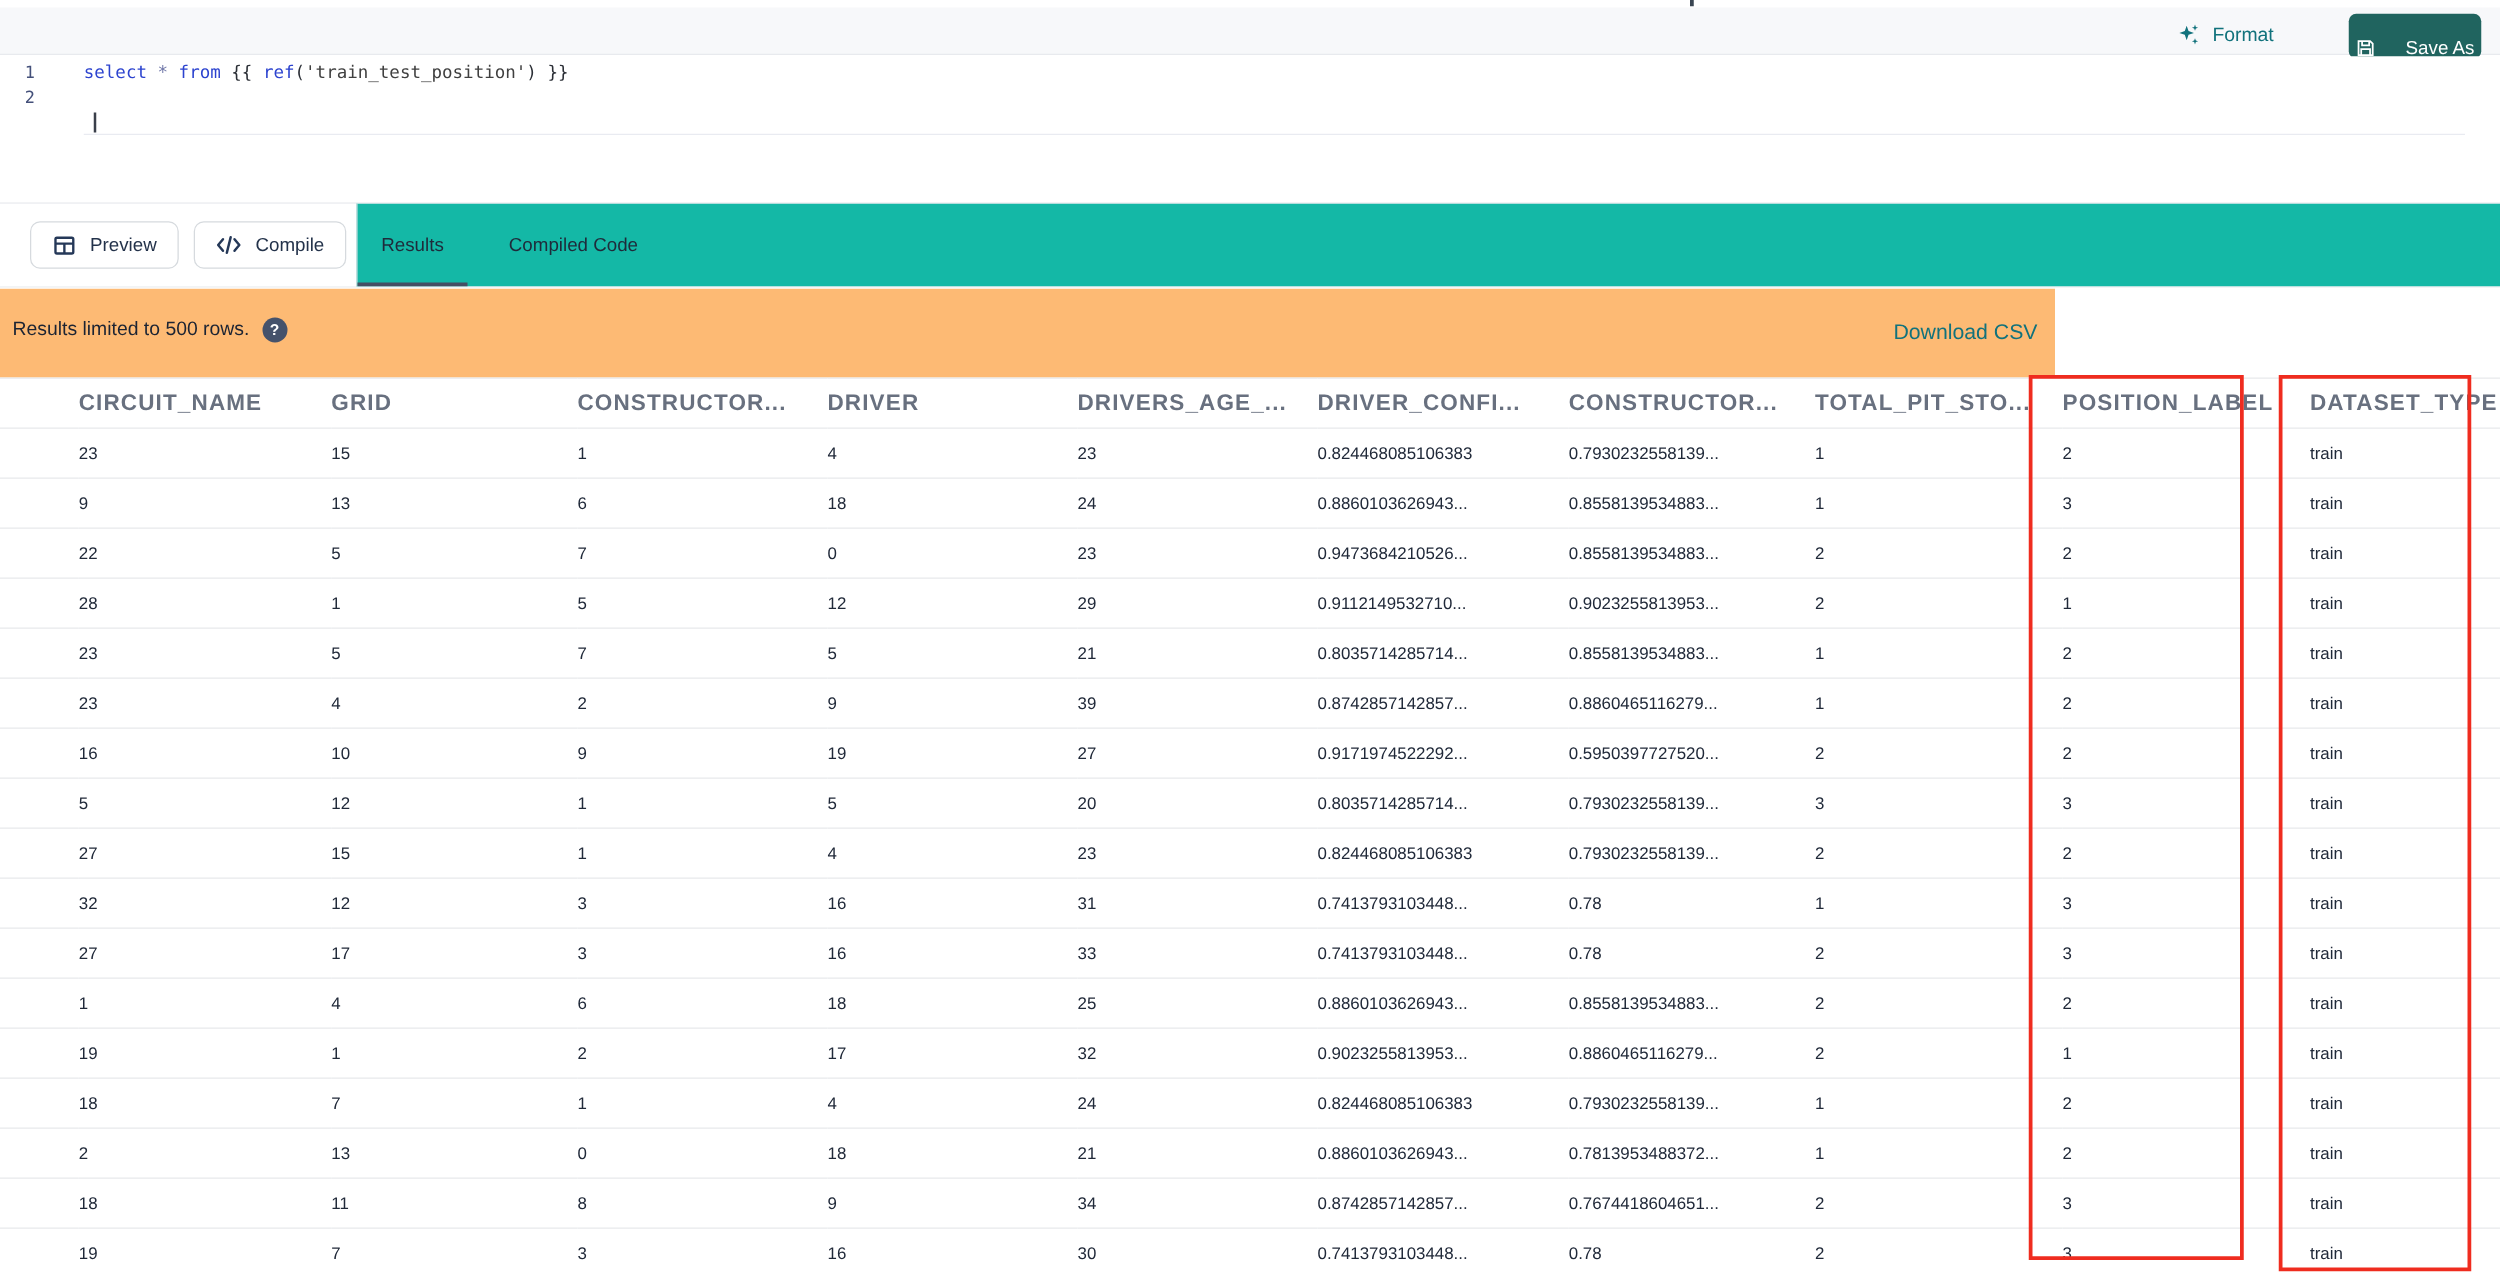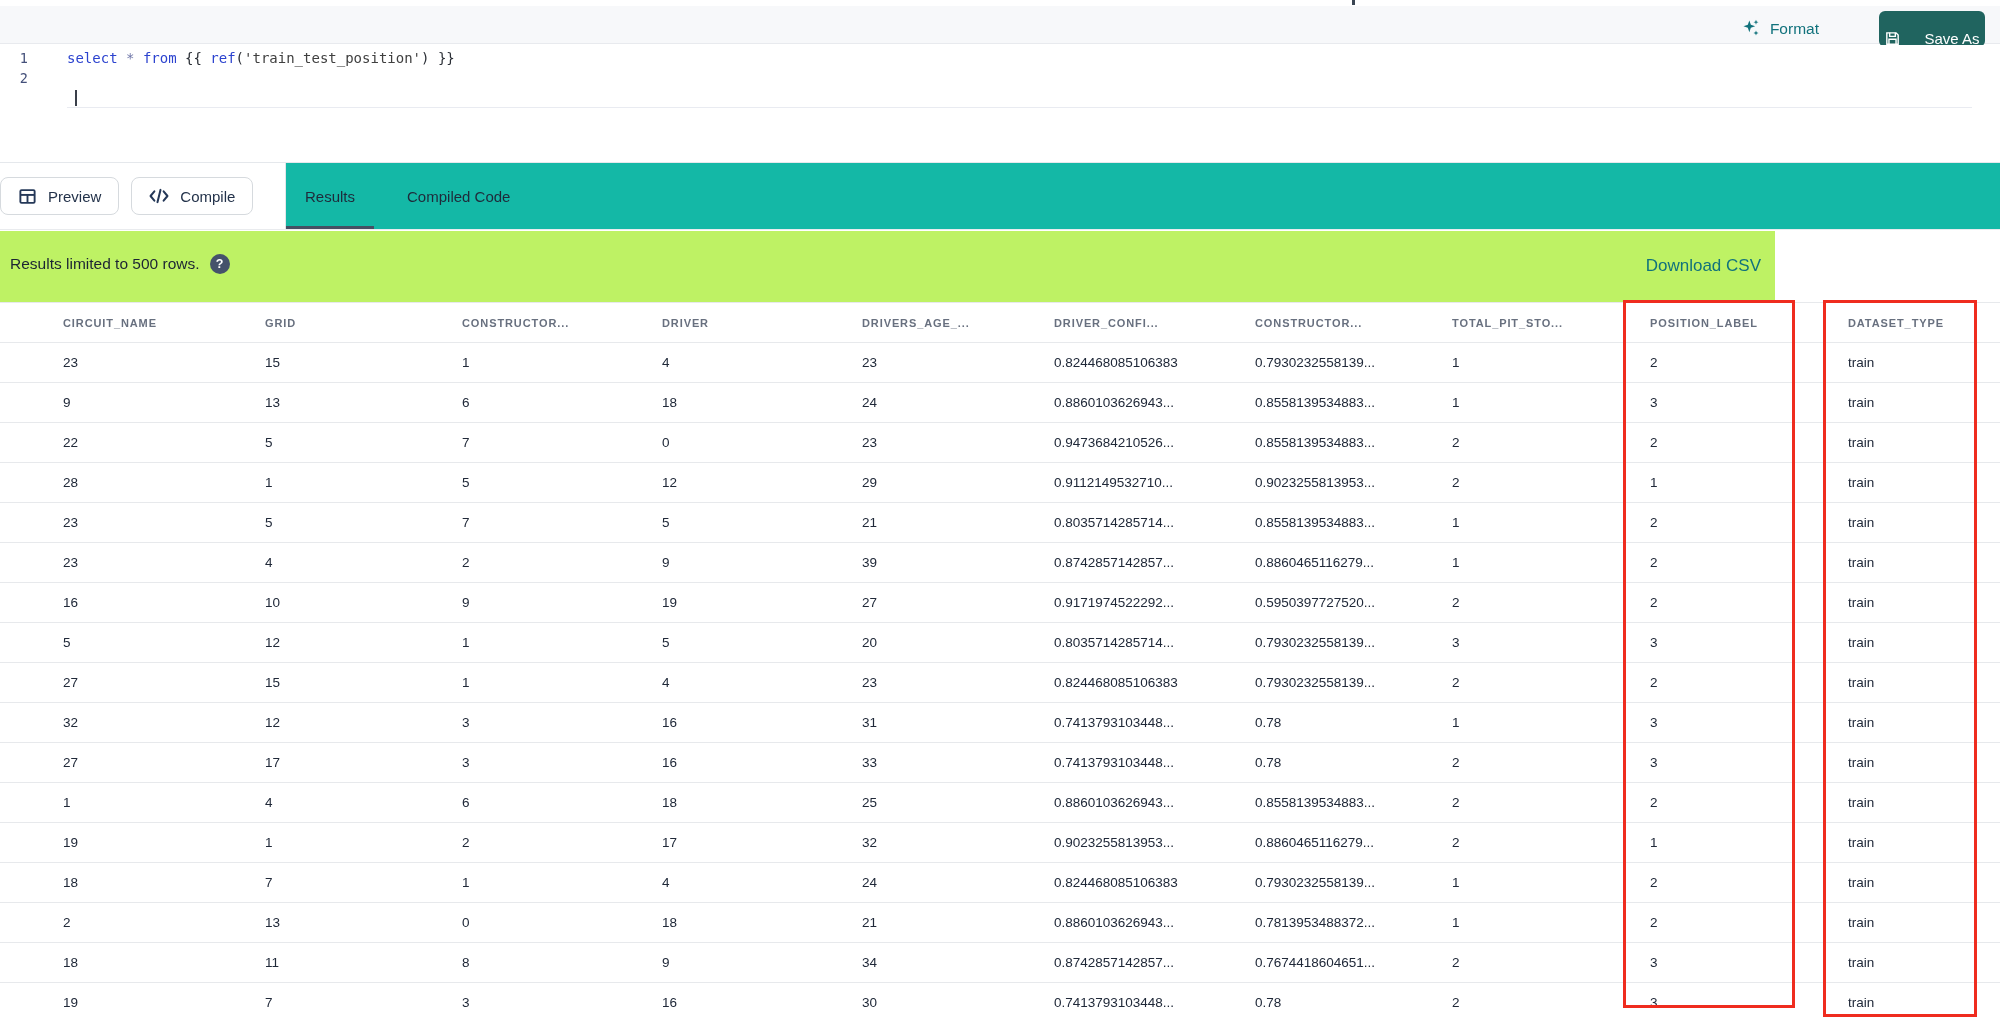--- a/index.html
+++ b/index.html
@@ -64,58 +64,58 @@
     border-bottom:1px solid #e9ebf1; width:1905px;
   }
   .caret { position:absolute; left:8px; top:2px; width:1.5px; height:16px; background:#3a3f4a; }
 
   
   .strip {
     position:absolute; top:162px; left:0; width:2000px; height:68px;
     border-top:1px solid #e5e8ec; border-bottom:1px solid #e9ebee;
   }
   .strip-left { position:absolute; left:0; top:0; width:285px; height:100%;
-    background:#ffffff; display:flex; align-items:center; padding-left:0; gap:12px; }
+    background:#ffffff; display:flex; align-items:center; padding-left:24px; gap:12px; }
   .strip-right { position:absolute; left:285px; top:0; width:1715px; height:100%;
     background:#14b8a6; border-left:1px solid #e3e6ea; display:flex; }
   .action-btn {
     height:38px; background:#ffffff; border:1px solid #d6dade; border-radius:8px;
     display:flex; align-items:center; gap:11px; padding:0 17px;
     font-size:15px; color:#23324a; cursor:pointer; font-family:"Liberation Sans", sans-serif;
   }
   .tab {
     height:100%; display:flex; align-items:center; padding:0 19px;
     font-size:15px; color:#1f2a3a; cursor:pointer; position:relative;
   }
   .tab.active { border-bottom:3px solid #454f63; padding-top:3px; }
   .tab:nth-child(2) { margin-left:14px; }
 
   
-  .results-bar { position:absolute; top:231px; left:0; width:1775px; height:71px; background:#bef264; }
+  .results-bar { position:absolute; top:231px; left:0; width:1644px; height:71px; background:#fdba74; }
   .results-msg {
     position:absolute; left:10px; top:23px; display:flex; align-items:center; gap:10px;
     font-size:15.5px; color:#1c2433;
   }
   .help-icon {
     width:20px; height:20px; border-radius:50%; background:#45526b; color:#ffffff;
     font-size:12.5px; font-weight:bold; display:flex; align-items:center; justify-content:center;
     cursor:pointer;
   }
   .download-csv {
     position:absolute; right:14px; top:25px; color:var(--accent-teal);
     font-size:17px; cursor:pointer; background:none; border:none;
     font-family:"Liberation Sans", sans-serif;
   }
 
   
   .results-table-wrap { position:absolute; top:302px; left:0; width:2000px; }
   table { width:2000px; border-collapse:collapse; table-layout:fixed; }
   th, td { text-align:left; height:40px; padding:0; vertical-align:middle; overflow:hidden; white-space:nowrap; }
   th {
-    font-size:11px; font-weight:bold; color:#68707f; letter-spacing:0.9px;
+    font-size:18px; font-weight:bold; color:#68707f; letter-spacing:0.9px;
     border-top:1px solid #e7e9ec; border-bottom:1px solid #e7e9ec;
   }
   td { font-size:13.5px; color:#202939; border-bottom:1px solid #e7e9ec; }
 
   
   .hl-box { position:absolute; border:3px solid var(--highlight-red); pointer-events:none; }
   .hl-box.position-label { left:1623px; top:300px; width:172px; height:708px; }
   .hl-box.dataset-type  { left:1823px; top:300px; width:154px; height:717px; }
 
   .icon-svg { display:block; }

